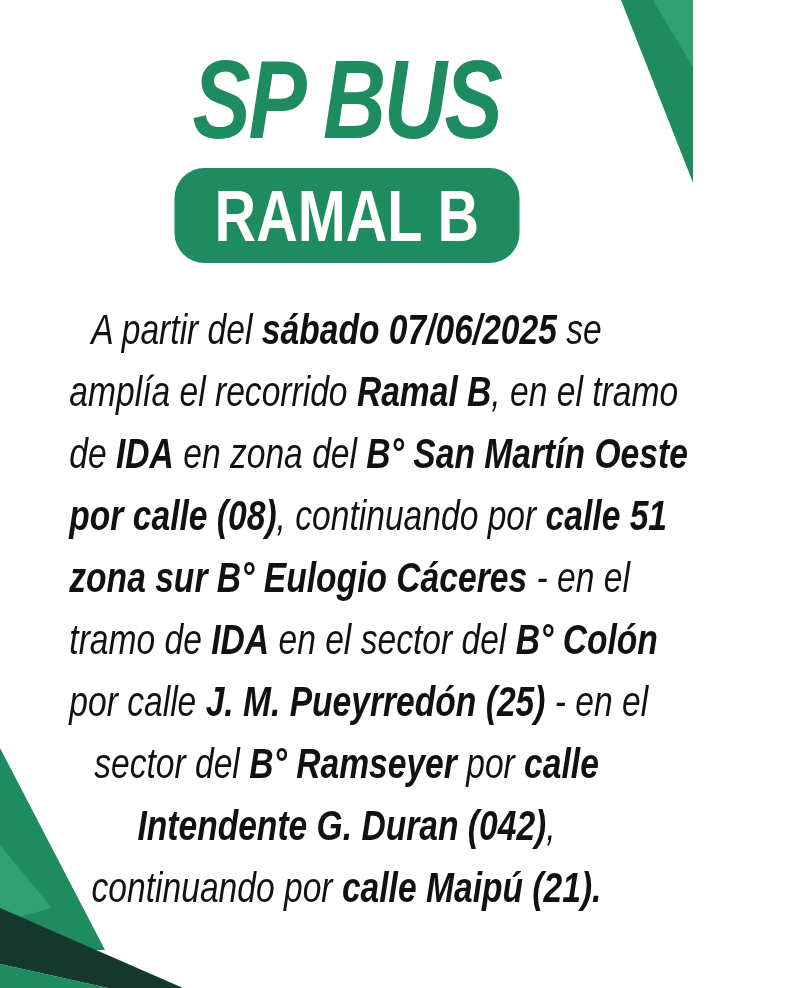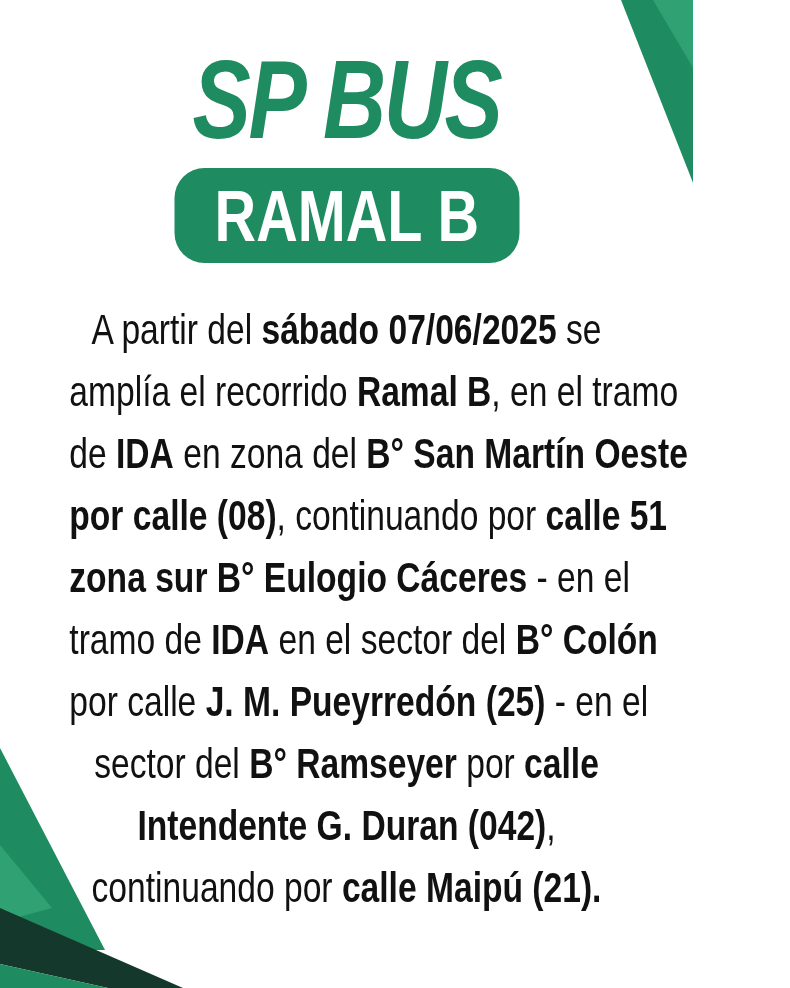--- a/index.html
+++ b/index.html
@@ -41,21 +41,21 @@
     border-radius:30px;
     display:flex;align-items:center;justify-content:center;
   }
   .badge-label{
     font-size:72px;font-weight:bold;color:#fff;
     letter-spacing:0;
     transform:scaleX(0.8);
     white-space:nowrap;
   }
   .copy{
-    position:absolute;top:299px;left:0;width:100%;
+    position:absolute;top:299px;left:0;width:100%;font-style:italic;
   }
   .line{
     font-size:42px;line-height:62px;
     color:var(--text,#111);
     text-align:center;white-space:nowrap;
     transform:scaleX(0.8);
   }
   .line .b{font-weight:bold;}
 </style>
 </head>

